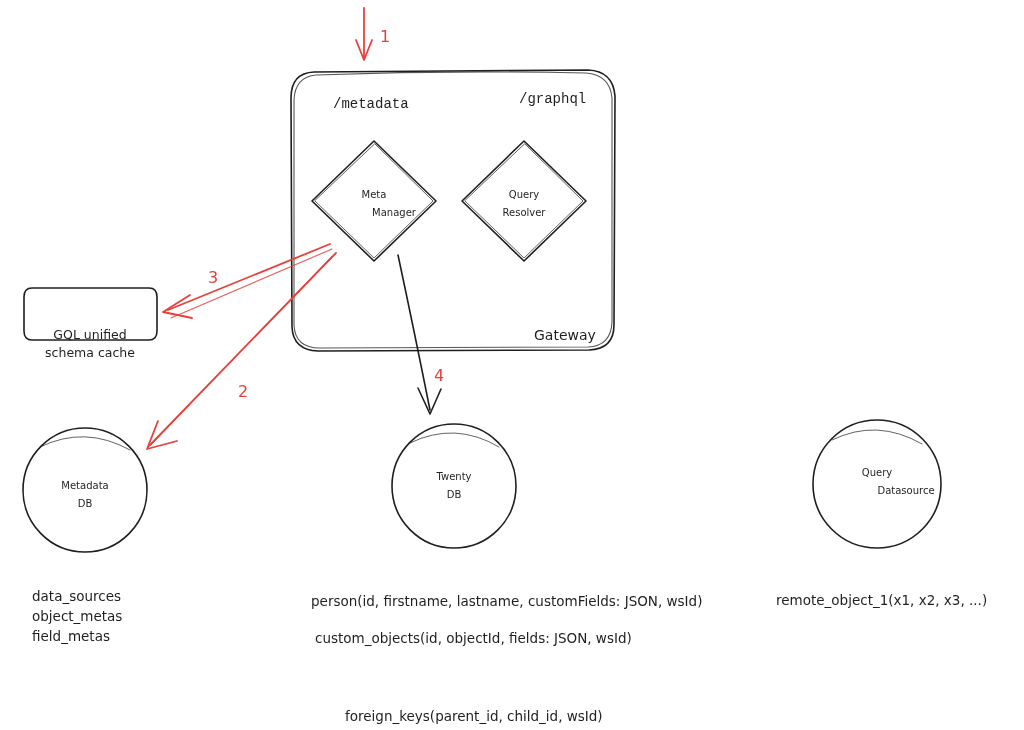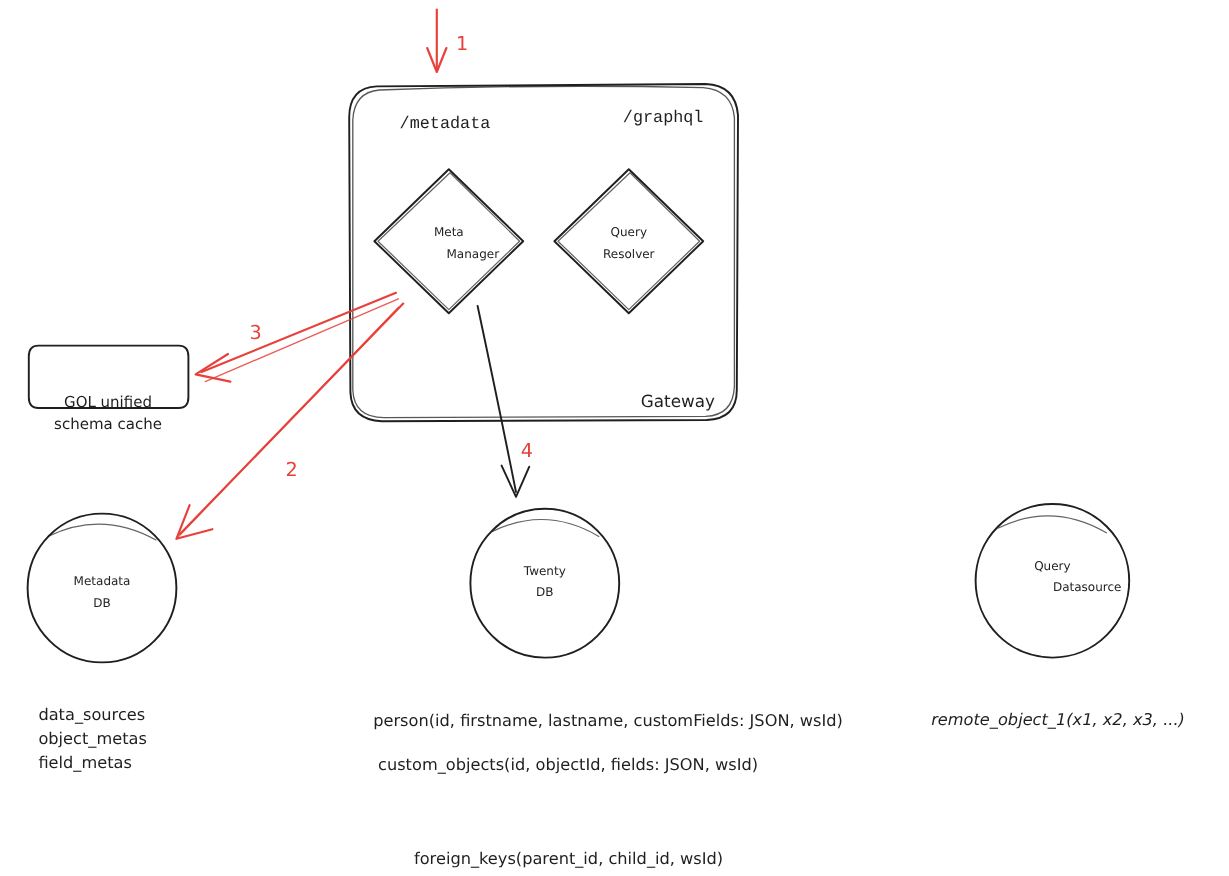--- a/index.html
+++ b/index.html
@@ -132,16 +132,16 @@
   <div class="num" style="left:243px; top:391px;">2</div>
   <div class="num" style="left:213px; top:277px;">3</div>
   <div class="num" style="left:439px; top:375px;">4</div>
 
   <div class="lbl table-text" style="left:32px; top:588px;">data_sources</div>
   <div class="lbl table-text" style="left:32px; top:608px;">object_metas</div>
   <div class="lbl table-text" style="left:32px; top:628px;">field_metas</div>
 
   <div class="lbl table-text" style="left:311px; top:593px;">person(id, firstname, lastname, customFields: JSON, wsId)</div>
   <div class="lbl table-text" style="left:315px; top:630px;">custom_objects(id, objectId, fields: JSON, wsId)</div>
-  <div class="lbl table-text" style="left:776px; top:592px;font-style:italic;">remote_object_1(x1, x2, x3, ...)</div>
+  <div class="lbl table-text" style="left:776px; top:592px;">remote_object_1(x1, x2, x3, ...)</div>
   <div class="lbl table-text" style="left:345px; top:708px;">foreign_keys(parent_id, child_id, wsId)</div>
 
 </div>
 
 </body></html>

